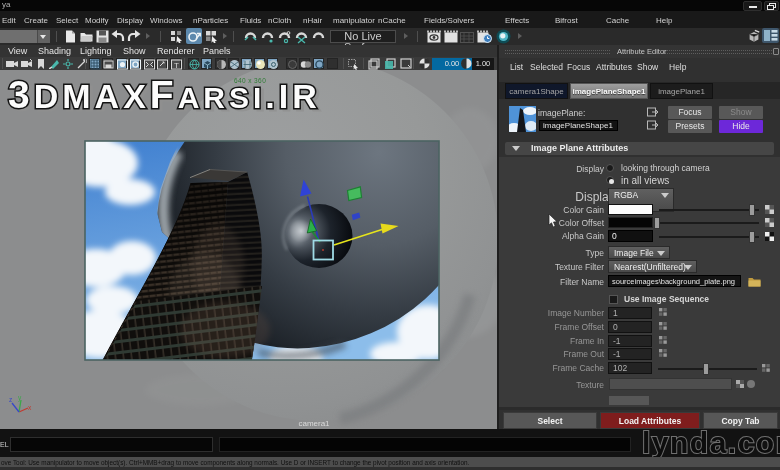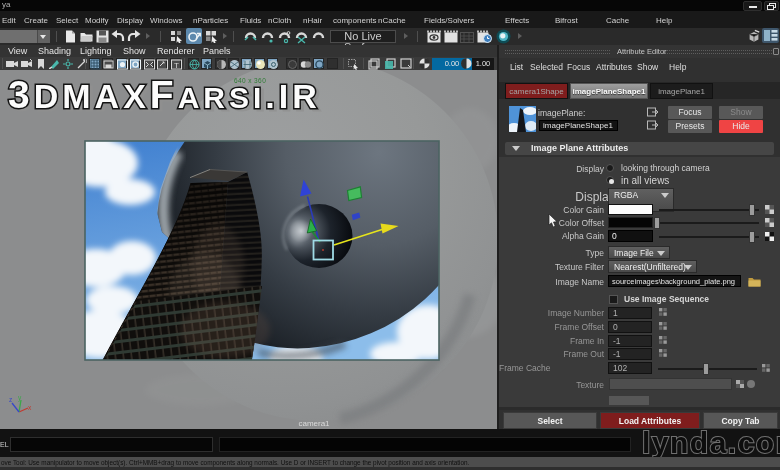--- a/index.html
+++ b/index.html
@@ -36,21 +36,21 @@
 <span style="left:2px;">Edit</span>
     <span style="left:24px;">Create</span>
     <span style="left:56px;">Select</span>
     <span style="left:85px;">Modify</span>
     <span style="left:117px;">Display</span>
     <span style="left:150px;">Windows</span>
     <span style="left:193px;">nParticles</span>
     <span style="left:240px;">Fluids</span>
     <span style="left:268px;">nCloth</span>
     <span style="left:303px;">nHair</span>
-    <span style="left:333px;">components</span>
+    <span style="left:333px;">manipulator</span>
     <span style="left:378px;">nCache</span>
     <span style="left:424px;">Fields/Solvers</span>
     <span style="left:505px;">Effects</span>
     <span style="left:555px;">Bifrost</span>
     <span style="left:606px;">Cache</span>
     <span style="left:656px;">Help</span>
 </div>
 <div class="abs" id="toolbar">
 <div class="abs" style="left:0px;top:2px;width:50px;height:13px;background:#6f6f6f;"></div>
 <div class="abs" style="left:37px;top:2px;width:13px;height:13px;background:#636363;border-left:1px solid #4a4a4a;"></div>
@@ -451,21 +451,21 @@
 <div class="abs" style="left:164px;top:5px;width:109px;height:4px;border-top:1px dotted #5e5e5e;border-bottom:1px dotted #5e5e5e;"></div>
 <div class="abs" style="left:118px;top:2px;font-size:7.5px;color:#c6c6c6;">Attribute Editor</div>
 <div class="abs" style="left:274px;top:3px;width:6px;height:7px;border:1px solid #8a8a8a;border-radius:1px;"></div>
 <div class="abs" style="left:11px;top:17px;font-size:8.5px;color:#dedede;">List</div>
 <div class="abs" style="left:31px;top:17px;font-size:8.5px;color:#dedede;">Selected</div>
 <div class="abs" style="left:68px;top:17px;font-size:8.5px;color:#dedede;">Focus</div>
 <div class="abs" style="left:97px;top:17px;font-size:8.5px;color:#dedede;">Attributes</div>
 <div class="abs" style="left:138px;top:17px;font-size:8.5px;color:#dedede;">Show</div>
 <div class="abs" style="left:170px;top:17px;font-size:8.5px;color:#dedede;">Help</div>
 <div class="abs" style="left:0;top:37px;width:281px;height:17px;background:#262626;"></div>
-<div class="abs" style="left:6px;top:38px;width:63px;height:16px;background:#7f1d1d;border:1px solid #111;color:#a6a6a6;font-size:8px;text-align:center;line-height:15px;">camera1Shape</div>
+<div class="abs" style="left:6px;top:38px;width:63px;height:16px;background:#0f172a;border:1px solid #111;color:#a6a6a6;font-size:8px;text-align:center;line-height:15px;">camera1Shape</div>
 <div class="abs" style="left:71px;top:38px;width:78px;height:16px;background:linear-gradient(#9e9e9e,#747474);border:1px solid #555;color:#fafafa;font-size:8px;font-weight:bold;text-align:center;line-height:15px;text-shadow:0 1px 1px #333;">imagePlaneShape1</div>
 <div class="abs" style="left:151px;top:38px;width:63px;height:16px;background:#1c1c1c;border:1px solid #111;color:#a6a6a6;font-size:8px;text-align:center;line-height:15px;">imagePlane1</div>
 <svg class="abs" style="left:10px;top:61px;" width="27" height="26" viewBox="0 0 27 26">
       <rect width="27" height="26" fill="#4f93d8"></rect>
       <ellipse cx="21" cy="5" rx="7" ry="4" fill="#eef4fa"></ellipse>
       <ellipse cx="5" cy="22" rx="7" ry="5" fill="#eef4fa"></ellipse>
       <ellipse cx="22" cy="20" rx="6" ry="5" fill="#dde9f4"></ellipse>
       <path d="M8 26 L11 2 L14 4 L17 26z" fill="#14161a"></path>
     </svg>
 <div class="abs" style="left:39px;top:63px;font-size:8.5px;color:#cfcfcf;">imagePlane:</div>
@@ -474,21 +474,21 @@
       <rect x="0.5" y="1" width="8" height="8" fill="none" stroke="#b8b8b8"></rect>
       <path d="M5 5 h6 m-2.5-2.5 l2.5 2.5 -2.5 2.5" stroke="#b8b8b8" fill="none"></path>
     </svg>
 <svg class="abs" style="left:148px;top:75px;" width="12" height="10" viewBox="0 0 12 10">
       <rect x="0.5" y="1" width="8" height="8" fill="none" stroke="#b8b8b8"></rect>
       <path d="M5 5 h6 m-2.5-2.5 l2.5 2.5 -2.5 2.5" stroke="#b8b8b8" fill="none"></path>
     </svg>
 <div class="abs" style="left:169px;top:61px;width:44px;height:13px;background:#585858;border-radius:1px;color:#e8e8e8;font-size:8.5px;text-align:center;line-height:13px;">Focus</div>
 <div class="abs" style="left:220px;top:61px;width:44px;height:13px;background:#585858;border-radius:1px;color:#8b8b8b;font-size:8.5px;text-align:center;line-height:13px;">Show</div>
 <div class="abs" style="left:169px;top:75px;width:44px;height:13px;background:#585858;border-radius:1px;color:#e8e8e8;font-size:8.5px;text-align:center;line-height:13px;">Presets</div>
-<div class="abs" style="left:220px;top:75px;width:44px;height:13px;background:#ef4444;border-radius:1px;color:#e8e8e8;font-size:8.5px;text-align:center;line-height:13px;">Hide</div>
+<div class="abs" style="left:220px;top:75px;width:44px;height:13px;background:#6d28d9;border-radius:1px;color:#e8e8e8;font-size:8.5px;text-align:center;line-height:13px;">Hide</div>
 <div class="abs" style="left:6px;top:97px;width:269px;height:13px;background:#464646;border-radius:2px;color:#ececec;font-size:9px;font-weight:bold;line-height:13px;">
       <span style="position:absolute;left:7px;top:4px;width:0;height:0;border-top:5px solid #ccc;border-left:4px solid transparent;border-right:4px solid transparent;"></span>
       <span style="position:absolute;left:26px;">Image Plane Attributes</span>
     </div>
 <div class="abs" style="left:0;top:112px;width:281px;height:252px;background:#3a3a3a;"></div>
 <div style="position:absolute;left:0;width:105px;text-align:right;font-size:8.5px;color:#c8c8c8;top:119px;">Display</div>
 <div class="abs" style="left:107px;top:119px;width:8px;height:8px;border-radius:50%;background:#1a1a1a;border:1px solid #555;"></div>
 <div class="abs" style="left:122px;top:118px;font-size:8.5px;color:#d4d4d4;">looking through camera</div>
 <div class="abs" style="left:107px;top:131px;width:8px;height:8px;border-radius:50%;background:#1a1a1a;border:1px solid #555;"></div>
 <div class="abs" style="left:109.5px;top:133.5px;width:5px;height:5px;border-radius:50%;background:#e8e8e8;"></div>
@@ -519,21 +519,21 @@
 <div class="abs" style="left:250px;top:186px;width:6px;height:12px;background:#9c9c9c;border:1px solid #333;"></div>
 <svg class="abs" style="left:266px;top:187px;" width="9" height="9" viewBox="0 0 9 9">
       <rect width="9" height="9" fill="#111"></rect>
       <rect width="4.5" height="4.5" fill="#eee"></rect>
       <rect x="4.5" y="4.5" width="4.5" height="4.5" fill="#eee"></rect>
     </svg>
 <div style="position:absolute;left:0;width:105px;text-align:right;font-size:8.5px;color:#c8c8c8;top:203px;">Type</div>
 <div class="abs" style="left:109px;top:201px;width:62px;height:13px;background:linear-gradient(#606060,#4a4a4a);border:1px solid #2a2a2a;color:#f0f0f0;font-size:8.5px;line-height:12px;padding-left:5px;">Image File<span style="position:absolute;right:4px;top:4px;width:0;height:0;border-top:5px solid #ccc;border-left:4px solid transparent;border-right:4px solid transparent;"></span></div>
 <div style="position:absolute;left:0;width:105px;text-align:right;font-size:8.5px;color:#c8c8c8;top:217px;">Texture Filter</div>
 <div class="abs" style="left:109px;top:215px;width:89px;height:13px;background:linear-gradient(#606060,#4a4a4a);border:1px solid #2a2a2a;color:#f0f0f0;font-size:8.5px;line-height:12px;padding-left:5px;">Nearest(Unfiltered)<span style="position:absolute;right:4px;top:4px;width:0;height:0;border-top:5px solid #ccc;border-left:4px solid transparent;border-right:4px solid transparent;"></span></div>
-<div style="position:absolute;left:0;width:105px;text-align:right;font-size:8.5px;color:#c8c8c8;top:232px;">Image Name</div>
+<div style="position:absolute;left:0;width:105px;text-align:right;font-size:8.5px;color:#c8c8c8;top:232px;">Filter Name</div>
 <div class="abs" style="left:109px;top:230px;width:133px;height:12px;background:#131313;border:1px solid #000;color:#e4e4e4;font-size:7.5px;line-height:11px;padding-left:3px;white-space:nowrap;overflow:hidden;">sourceimages\background_plate.png</div>
 <svg class="abs" style="left:249px;top:231px;" width="13" height="11" viewBox="0 0 13 11">
       <path d="M0.5 2 h4 l1.5 1.5 h6.5 v7 h-12z" fill="#c09a3e"></path>
       <path d="M0.5 4.5 h12 v6 h-12z" fill="#d4b45a"></path>
     </svg>
 <div class="abs" style="left:110px;top:250px;width:9px;height:9px;background:#191919;border:1px solid #555;"></div>
 <div class="abs" style="left:125px;top:249px;font-size:8.5px;font-weight:bold;color:#d6d6d6;">Use Image Sequence</div>
 <div style="position:absolute;left:0;width:105px;text-align:right;font-size:8.5px;color:#979797;top:263px;">Image Number</div>
 <div class="abs" style="left:109px;top:262px;width:44px;height:12px;background:#232323;border:1px solid #111;color:#b0b0b0;font-size:8.5px;line-height:11px;padding-left:4px;">1</div>
 <svg class="abs" style="left:160px;top:263px;" width="8" height="9" viewBox="0 0 8 9">
@@ -559,21 +559,21 @@
       <rect x="4.4" y="4.4" width="3.4" height="3.4" fill="#999"></rect>
     </svg>
 <div style="position:absolute;left:0;width:105px;text-align:right;font-size:8.5px;color:#979797;top:304px;">Frame Out</div>
 <div class="abs" style="left:109px;top:303px;width:44px;height:12px;background:#232323;border:1px solid #111;color:#b0b0b0;font-size:8.5px;line-height:11px;padding-left:4px;">-1</div>
 <svg class="abs" style="left:160px;top:304px;" width="8" height="9" viewBox="0 0 8 9">
       <rect x="0" y="0" width="3.4" height="3.4" fill="#999"></rect>
       <rect x="4.4" y="0" width="3.4" height="3.4" fill="#666"></rect>
       <rect x="0" y="4.4" width="3.4" height="3.4" fill="#666"></rect>
       <rect x="4.4" y="4.4" width="3.4" height="3.4" fill="#999"></rect>
     </svg>
-<div style="position:absolute;left:0;width:105px;text-align:left;font-size:8.5px;color:#979797;top:318px;">Frame Cache</div>
+<div style="position:absolute;left:0;width:105px;text-align:right;font-size:8.5px;color:#979797;top:318px;">Frame Cache</div>
 <div class="abs" style="left:109px;top:317px;width:44px;height:12px;background:#232323;border:1px solid #111;color:#b0b0b0;font-size:8.5px;line-height:11px;padding-left:4px;">102</div>
 <div class="abs" style="left:159px;top:323px;width:99px;height:2px;background:#1b1b1b;"></div>
 <div class="abs" style="left:204px;top:318px;width:6px;height:12px;background:#9c9c9c;border:1px solid #333;"></div>
 <svg class="abs" style="left:263px;top:319px;" width="8" height="9" viewBox="0 0 8 9">
       <rect x="0" y="0" width="3.4" height="3.4" fill="#999"></rect>
       <rect x="4.4" y="0" width="3.4" height="3.4" fill="#666"></rect>
       <rect x="0" y="4.4" width="3.4" height="3.4" fill="#666"></rect>
       <rect x="4.4" y="4.4" width="3.4" height="3.4" fill="#999"></rect>
     </svg>
 <div style="position:absolute;left:0;width:105px;text-align:right;font-size:8.5px;color:#979797;top:335px;">Texture</div>

